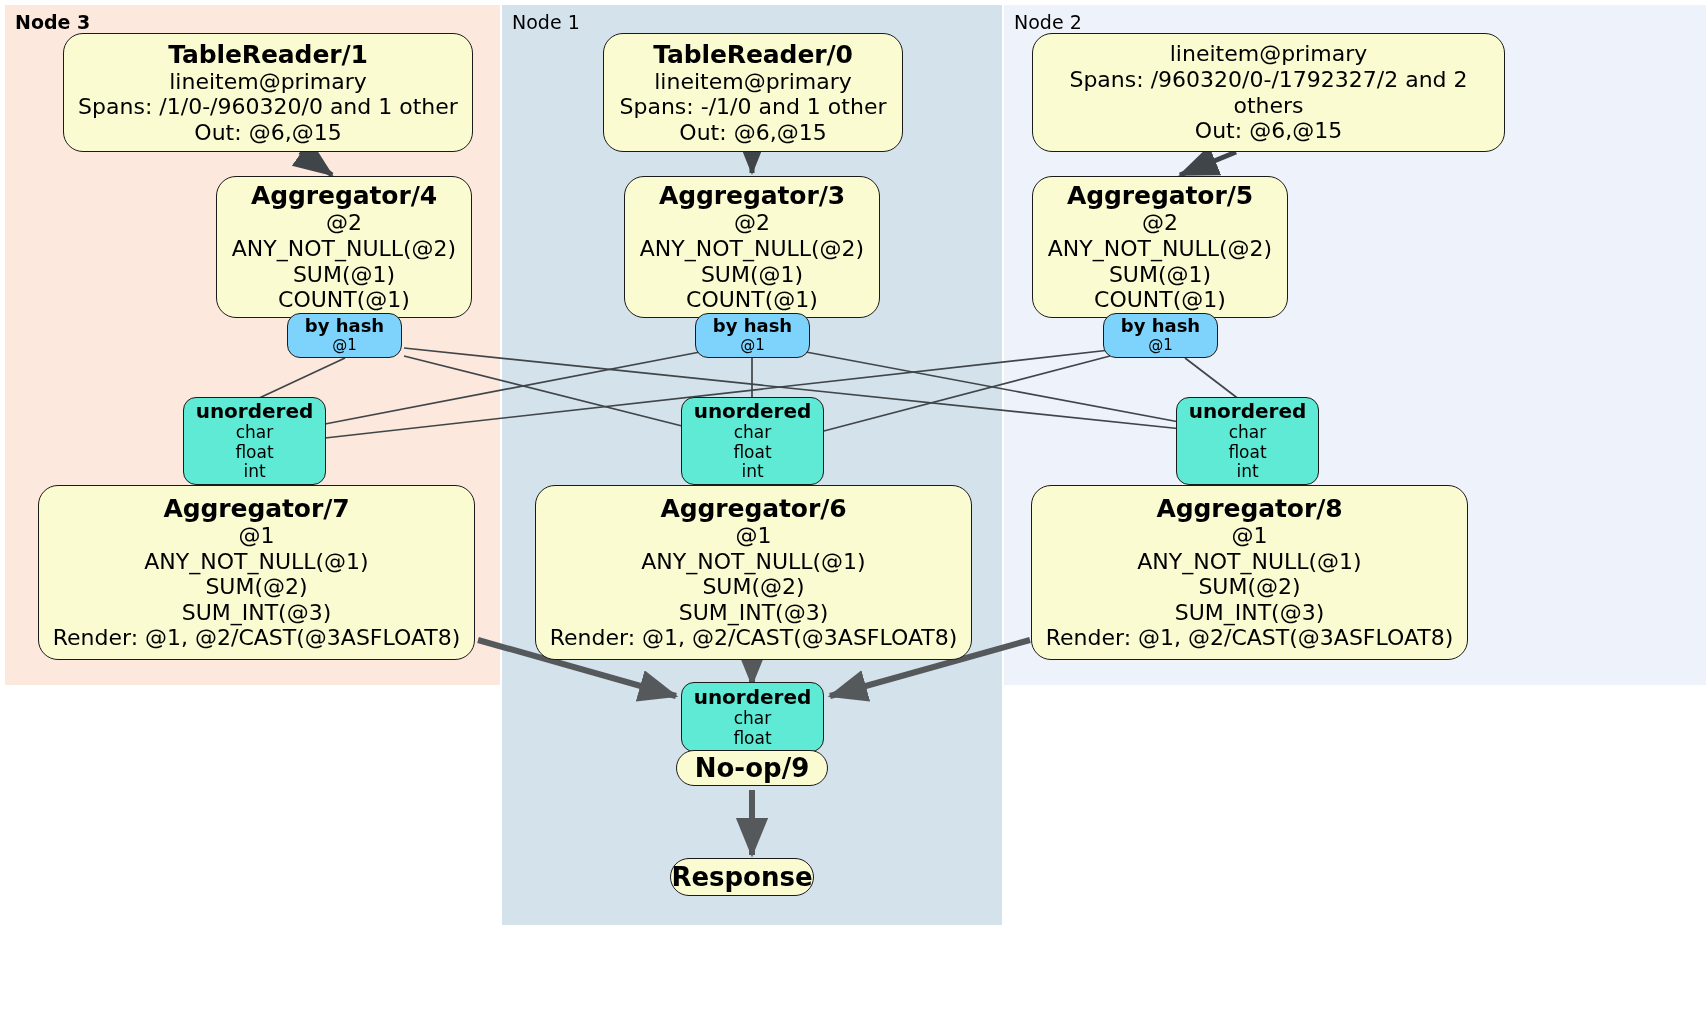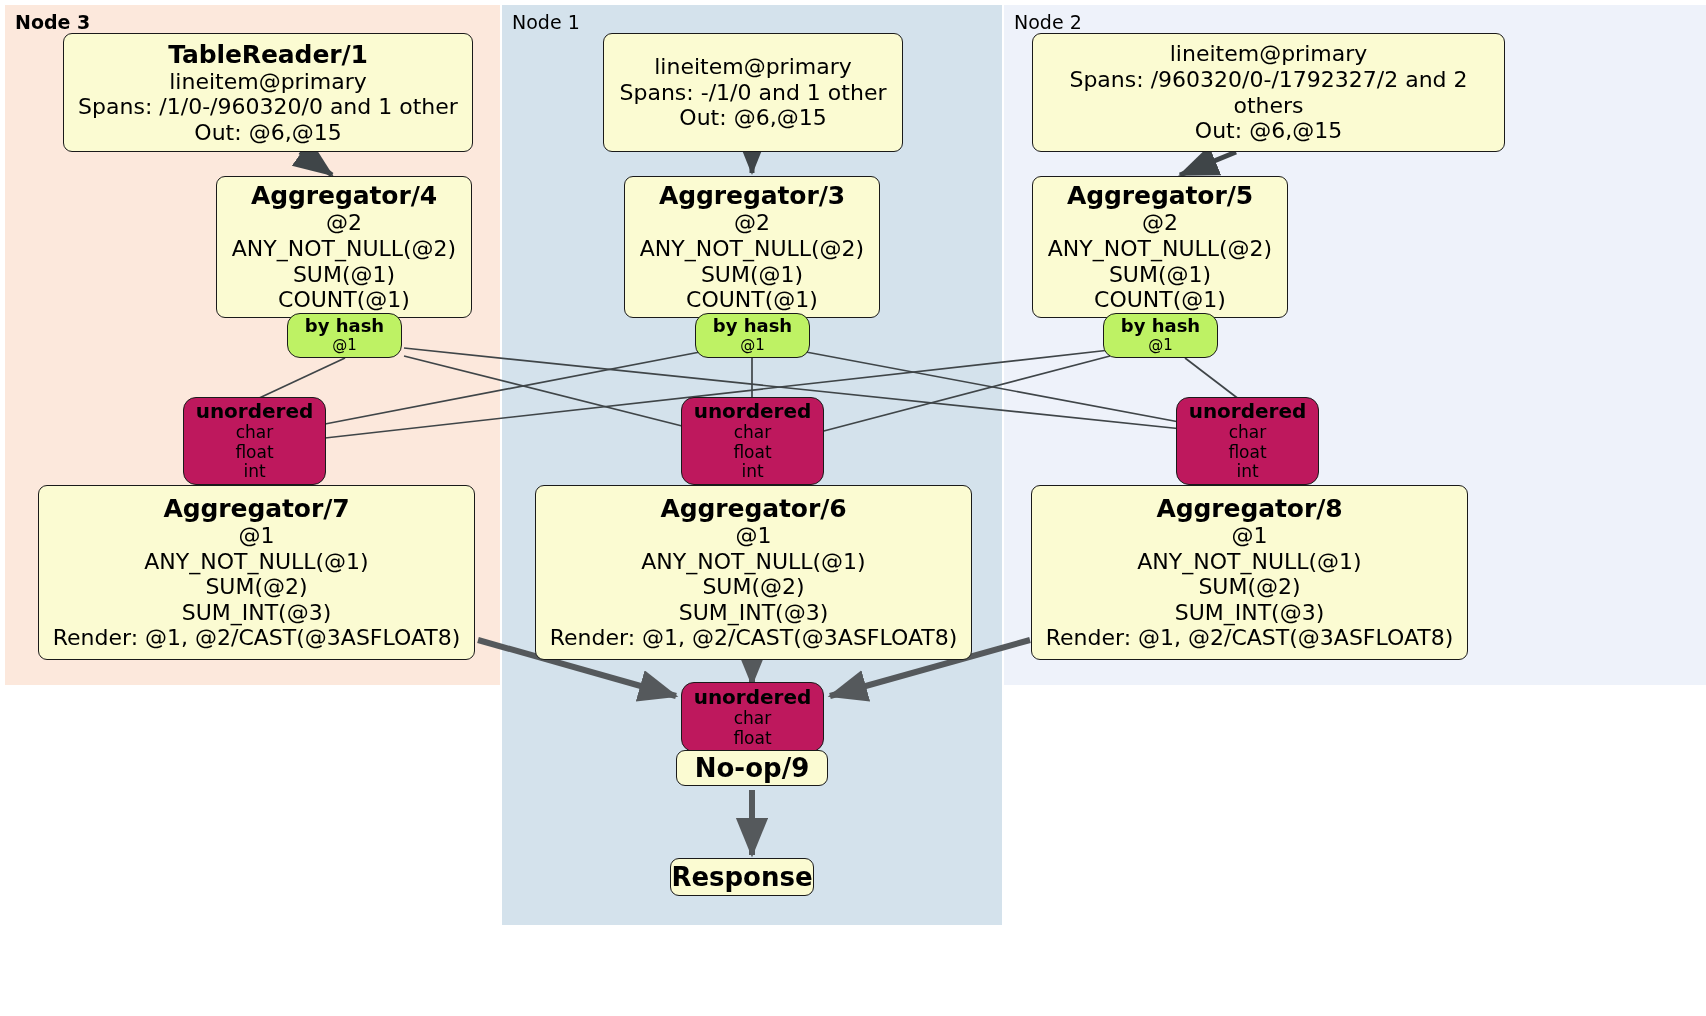--- a/index.html
+++ b/index.html
@@ -11,27 +11,27 @@
   #canvas{position:absolute;left:0;top:0;width:1706px;height:1016px;}
 
   .panel{position:absolute;}
   .panel-label{
     position:absolute;left:10px;top:6px;
     font-size:19px;color:#000;white-space:nowrap;
   }
 
   .node{
     position:absolute;box-sizing:border-box;
-    border:1.6px solid #1a1a1a;border-radius:9px;
+    border:1.6px solid #1a1a1a;border-radius:20px;
     text-align:center;line-height:1.16;
     display:flex;flex-direction:column;justify-content:center;
   }
   .proc{background:#fbfbd2;}
-  .router{background:#be185d;border-radius:13px;}
-  .hash{background:#bef264;border-radius:13px;}
+  .router{background:#5eead4;border-radius:13px;}
+  .hash{background:#7dd3fc;border-radius:13px;}
 
   .t-title{font-weight:bold;font-size:25px;color:#000;letter-spacing:-.1px;}
   .t-line{font-size:22px;color:#000;}
   .r-title{font-weight:bold;font-size:20px;color:#000;}
   .r-line{font-size:17px;color:#000;}
   .h-title{font-weight:bold;font-size:18px;color:#000;}
   .h-line{font-size:15px;color:#000;}
   .b-title{font-weight:bold;font-size:26px;color:#000;}
 
   svg.edges{position:absolute;left:0;top:0;width:1706px;height:1016px;pointer-events:none;}
@@ -87,20 +87,21 @@
   </svg>
 
   <div class="node proc" style="left:63px;top:33px;width:410px;height:119px;">
     <div class="t-title">TableReader/1</div>
     <div class="t-line">lineitem@primary</div>
     <div class="t-line">Spans: /1/0-/960320/0 and 1 other</div>
     <div class="t-line">Out: @6,@15</div>
   </div>
 
   <div class="node proc" style="left:603px;top:33px;width:300px;height:119px;">
+    <div class="t-title">TableReader/0</div>
     <div class="t-line">lineitem@primary</div>
     <div class="t-line">Spans: -/1/0 and 1 other</div>
     <div class="t-line">Out: @6,@15</div>
   </div>
 
   <div class="node proc" style="left:1032px;top:33px;width:473px;height:119px;">
     <div class="t-line">lineitem@primary</div>
     <div class="t-line">Spans: /960320/0-/1792327/2 and 2 others</div>
     <div class="t-line">Out: @6,@15</div>
   </div>

